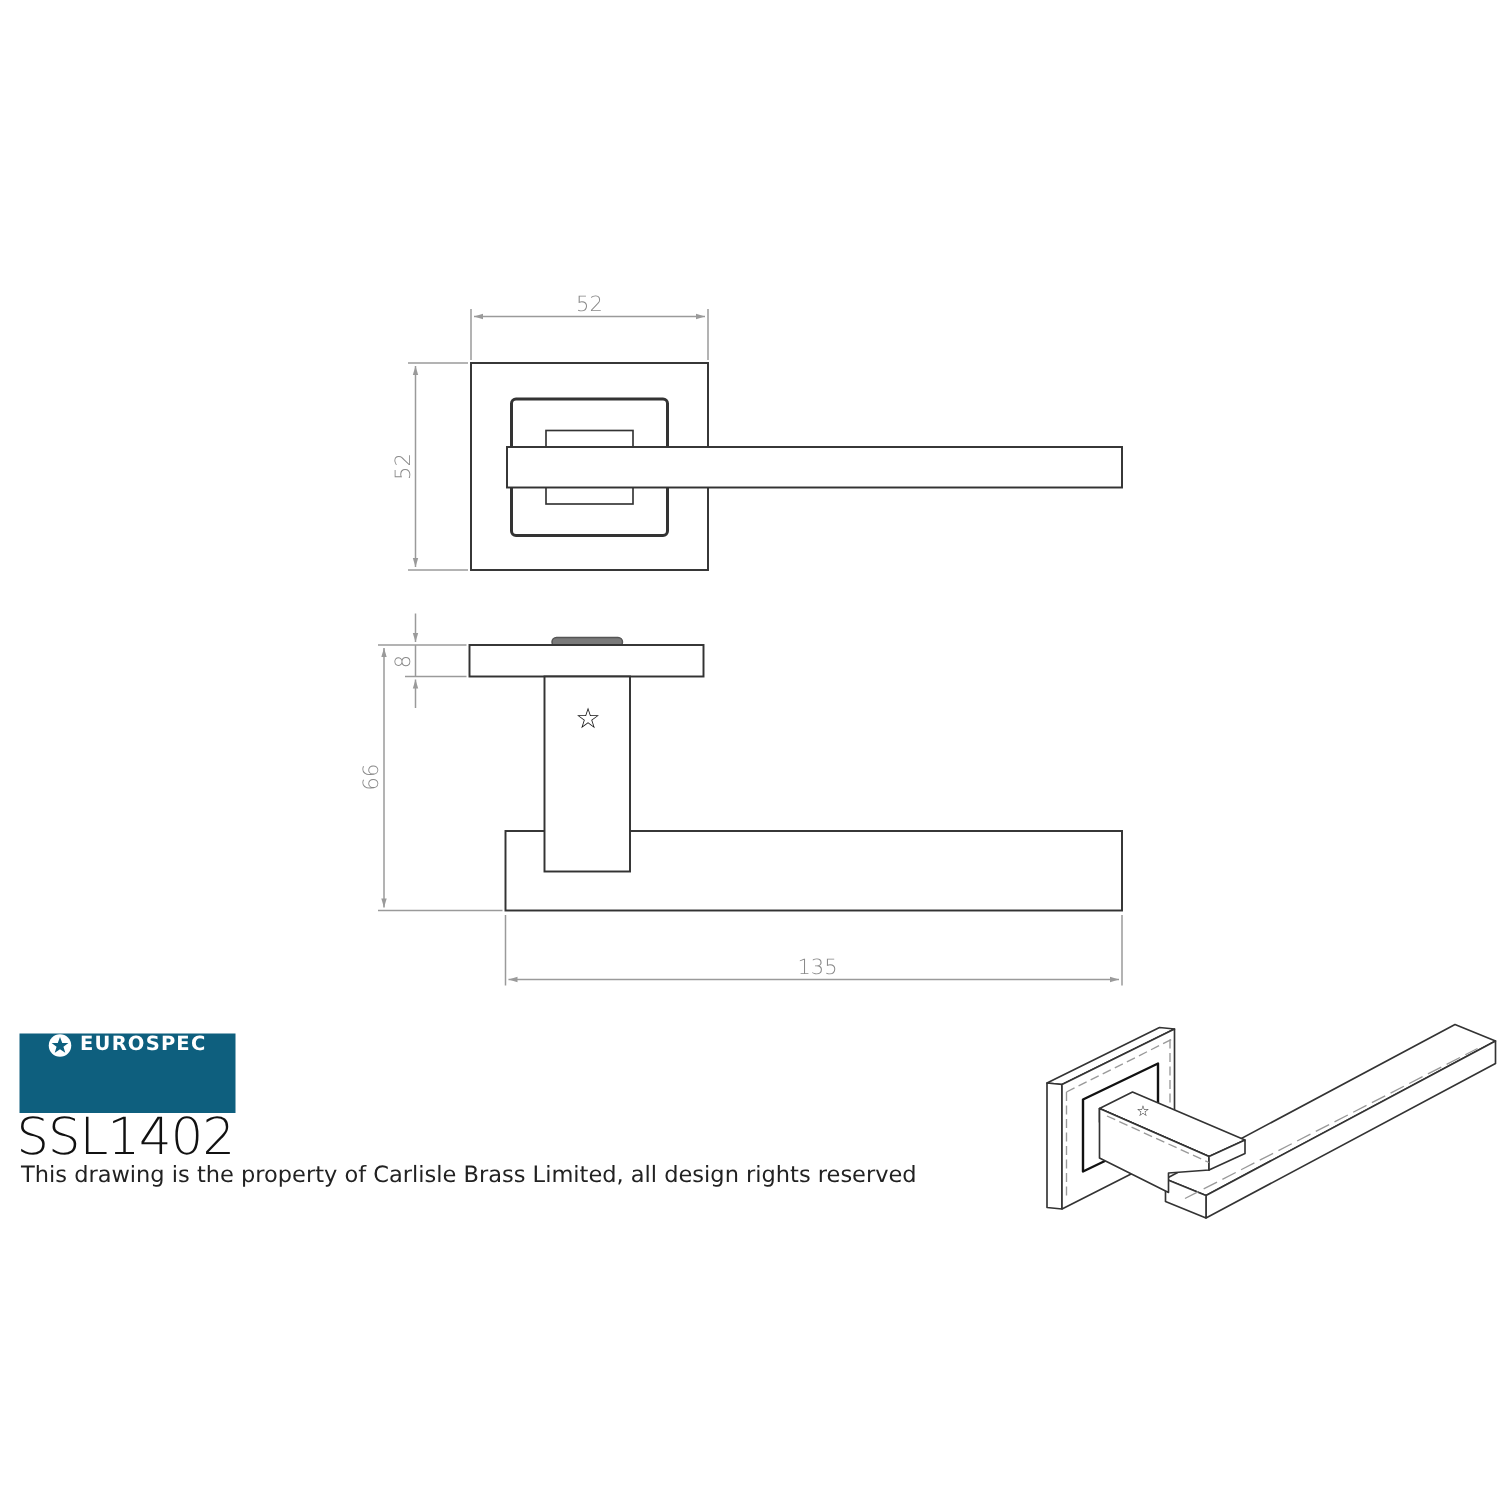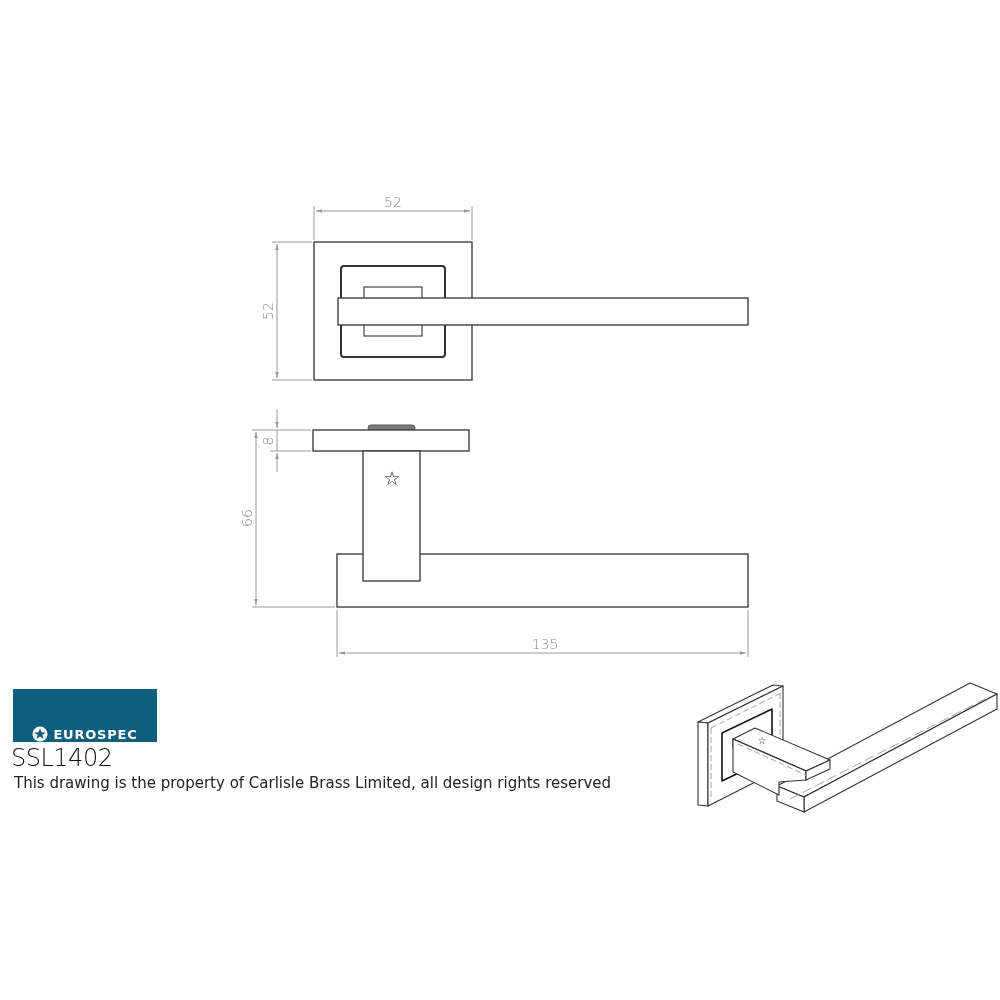--- a/index.html
+++ b/index.html
@@ -1,24 +1,24 @@
 <!DOCTYPE html>
 <html><head>
   <meta charset="utf-8">
   <style>
     html, body { margin: 0; padding: 0; background: #ffffff; }
     body { width: 1000px; height: 1000px; position: relative; overflow: hidden; font-family: "DejaVu Sans", sans-serif; }
     #drawing { position: absolute; left: 0; top: 0; }
     .dim-text { font-family: "DejaVu Sans", sans-serif; font-size: 14px; fill: #8a8a8a; font-weight: 300; }
     .logo {
       position: absolute; left: 13px; top: 689px; width: 144px; height: 53px;
-      background: #0e5f7e; display: flex; align-items: flex-end; justify-content: center; gap: 5px;
+      background: #0e5f7e; display: flex; align-items: flex-start; justify-content: center; gap: 5px;
     }
     .logo-text { color: #ffffff; font-family: "DejaVu Sans", sans-serif; font-weight: bold; font-size: 13px; letter-spacing: 0.8px; }
-    .product-code { position: absolute; left: 11px; top: 742px; font-family: "DejaVu Sans", sans-serif; font-size: 24px; font-weight: 300; color: #111; letter-spacing: -0.5px; line-height: 32px; }
+    .product-code { position: absolute; left: 11px; top: 742px; font-family: "DejaVu Sans", sans-serif; font-size: 34px; font-weight: 300; color: #111; letter-spacing: -0.5px; line-height: 32px; }
     .copyright { position: absolute; left: 14px; top: 774px; font-family: "DejaVu Sans", sans-serif; font-size: 15px; color: #222; white-space: nowrap; }
   </style>
 </head>
 <body>
 
 <svg id="drawing" width="1000" height="1000" viewBox="0 0 1000 1000" xmlns="http://www.w3.org/2000/svg">
   <defs>
     <marker id="arr" viewBox="0 0 10 10" refX="10" refY="5" markerWidth="9" markerHeight="6" orient="auto-start-reverse">
       <path d="M0,2 L10,5 L0,8 Z" fill="#9a9a9a"></path>
     </marker>

